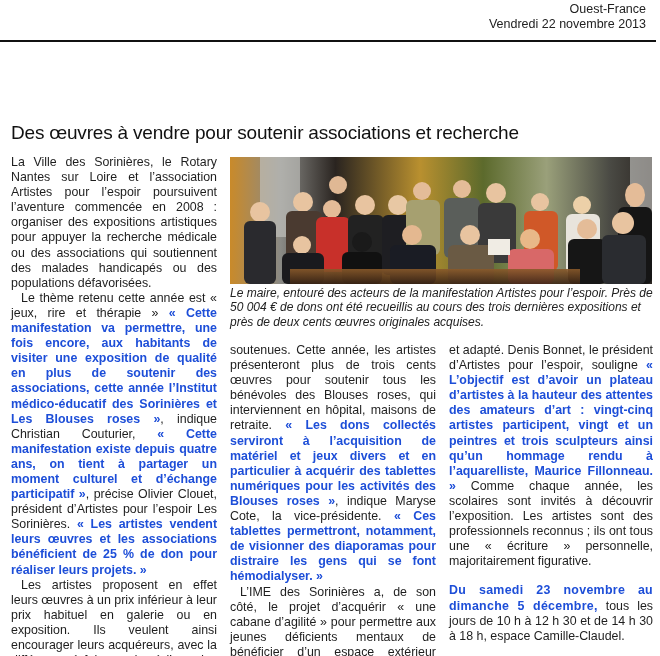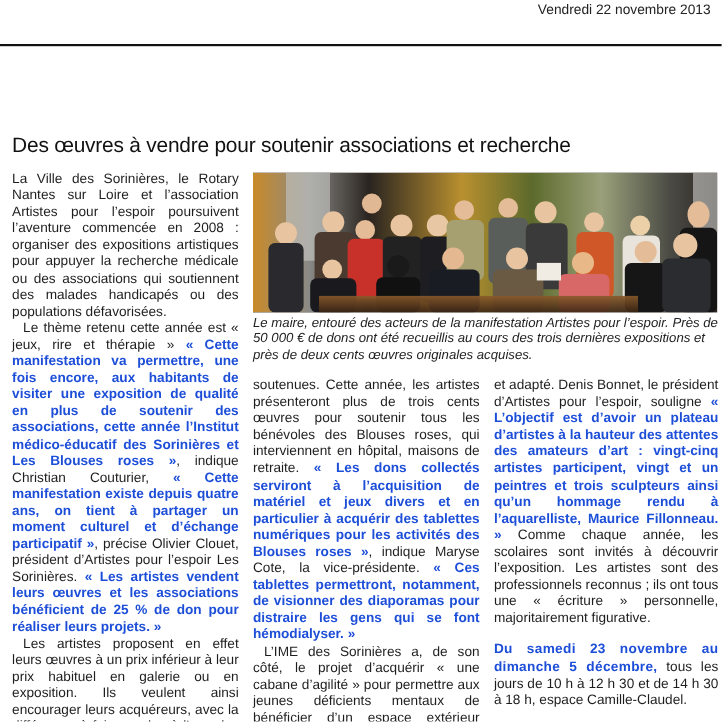--- a/index.html
+++ b/index.html
@@ -15,20 +15,21 @@
     .col2 { left: 230px; top: 343px; width: 206px; }
     .col3 { left: 449px; top: 343px; width: 204px; }
     .photo { position: absolute; left: 230px; top: 157px; width: 422px; height: 127px; overflow: hidden; background: #3a2e22; }
     .caption { position: absolute; left: 230px; top: 286px; width: 424px; font-size: 12px; line-height: 14.3px; font-style: italic; color: #222; }
     .event { margin-top: 14px !important; }
   </style>
 </head>
 <body>
 
 <div class="masthead">
+  <div>Ouest-France</div>
   <div>Vendredi 22 novembre 2013</div>
 </div>
 <div class="rule"></div>
 
 <h1 class="headline" style="margin:0;font-weight:normal;">Des œuvres à vendre pour soutenir associations et recherche</h1>
 
 <div class="col col1">
   <p><span>La Ville des Sorinières, le Rotary Nantes sur Loire et l’association Artistes pour l’espoir poursuivent l’aventure commencée en 2008 : organiser des expositions artistiques pour appuyer la recherche médicale ou des associations qui soutiennent des malades handicapés ou des populations défavorisées.</span></p>
   <p class="indent"><span>Le thème retenu cette année est « jeux, rire et thérapie » </span><b>« Cette manifestation va permettre, une fois encore, aux habitants de visiter une exposition de qualité en plus de soutenir des associations, cette année l’Institut médico-éducatif des Sorinières et Les Blouses roses »</b><span>, indique Christian Couturier, </span><b>« Cette manifestation existe depuis quatre ans, on tient à partager un moment culturel et d’échange participatif »</b><span>, précise Olivier Clouet, président d’Artistes pour l’espoir Les Sorinières. </span><b>« Les artistes vendent leurs œuvres et les associations bénéficient de 25 % de don pour réaliser leurs projets. »</b></p>
   <p class="indent"><span>Les artistes proposent en effet leurs œuvres à un prix inférieur à leur prix habituel en galerie ou en exposition. Ils veulent ainsi encourager leurs acquéreurs, avec la différence, à faire un don à l’une des associations</span></p>
@@ -92,21 +93,21 @@
       <ellipse cx="357" cy="72" rx="10" ry="10" fill="#e4bc98"></ellipse>
       <rect x="338" y="82" width="38" height="45" rx="6" fill="#161616"></rect>
       <ellipse cx="393" cy="66" rx="11" ry="11" fill="#e8c4a0"></ellipse>
       <rect x="372" y="78" width="44" height="49" rx="6" fill="#2a2c30"></rect>
     </g>
     <rect x="60" y="112" width="290" height="15" fill="url(#tbl)" opacity="0.9"></rect>
     <rect x="258" y="82" width="22" height="16" fill="#f0ece4"></rect>
   </svg>
 </div>
 
-<div class="caption">Le maire, entouré des acteurs de la manifestation Artistes pour l’espoir. Près de 50 000 € de dons ont été recueillis au cours des trois dernières expositions et près de deux cents œuvres originales acquises.</div>
+<div class="caption">Le maire, entouré des acteurs de la manifestation Artistes pour l’espoir. Près de 50 004 € de dons ont été recueillis au cours des trois dernières expositions et près de deux cents œuvres originales acquises.</div>
 
 <div class="col col2">
   <p><span>soutenues. Cette année, les artistes présenteront plus de trois cents œuvres pour soutenir tous les bénévoles des Blouses roses, qui interviennent en hôpital, maisons de retraite. </span><b>« Les dons collectés serviront à l’acquisition de matériel et jeux divers et en particulier à acquérir des tablettes numériques pour les activités des Blouses roses »</b><span>, indique Maryse Cote, la vice-présidente. </span><b>« Ces tablettes permettront, notamment, de visionner des diaporamas pour distraire les gens qui se font hémodialyser. »</b></p>
   <p class="indent"><span>L’IME des Sorinières a, de son côté, le projet d’acquérir « une cabane d’agilité » pour permettre aux jeunes déficients mentaux de bénéficier d’un espace extérieur ludique</span></p>
 </div>
 
 <div class="col col3">
   <p><span>et adapté. Denis Bonnet, le président d’Artistes pour l’espoir, souligne </span><b>« L’objectif est d’avoir un plateau d’artistes à la hauteur des attentes des amateurs d’art : vingt-cinq artistes participent, vingt et un peintres et trois sculpteurs ainsi qu’un hommage rendu à l’aquarelliste, Maurice Fillonneau. »</b><span> Comme chaque année, les scolaires sont invités à découvrir l’exposition. Les artistes sont des professionnels reconnus ; ils ont tous une « écriture » personnelle, majoritairement figurative.</span></p>
   <p class="event">
     <b style="font-weight:900;letter-spacing:0.3px;">Du samedi 23 novembre au dimanche 5 décembre,</b><span> tous les jours de 10 h à 12 h 30 et de 14 h 30 à 18 h, espace Camille-Claudel.</span>

